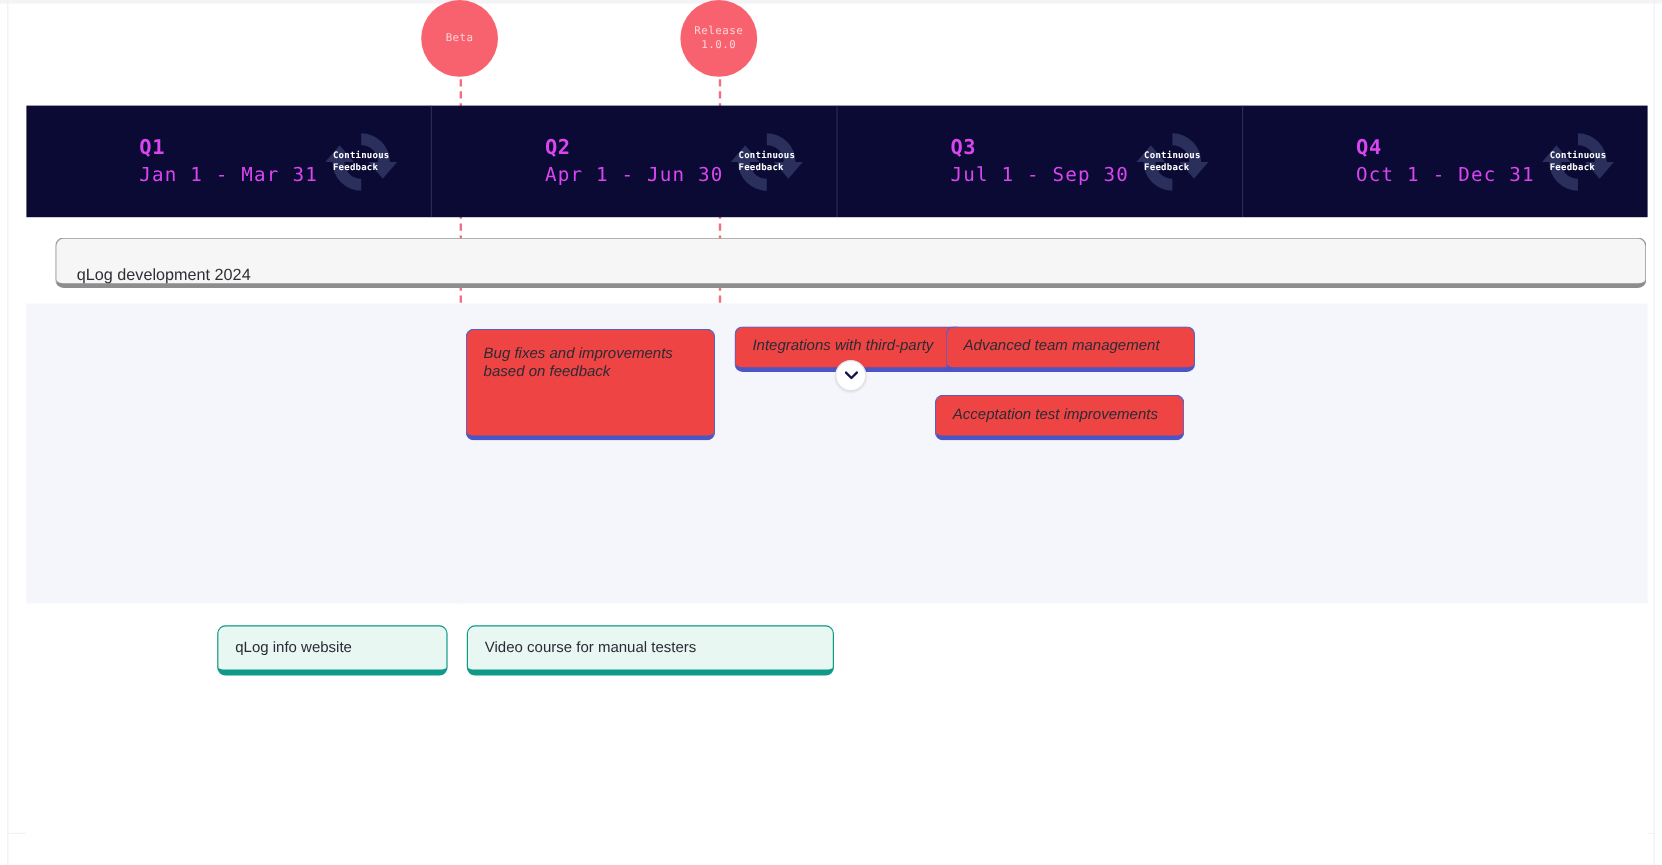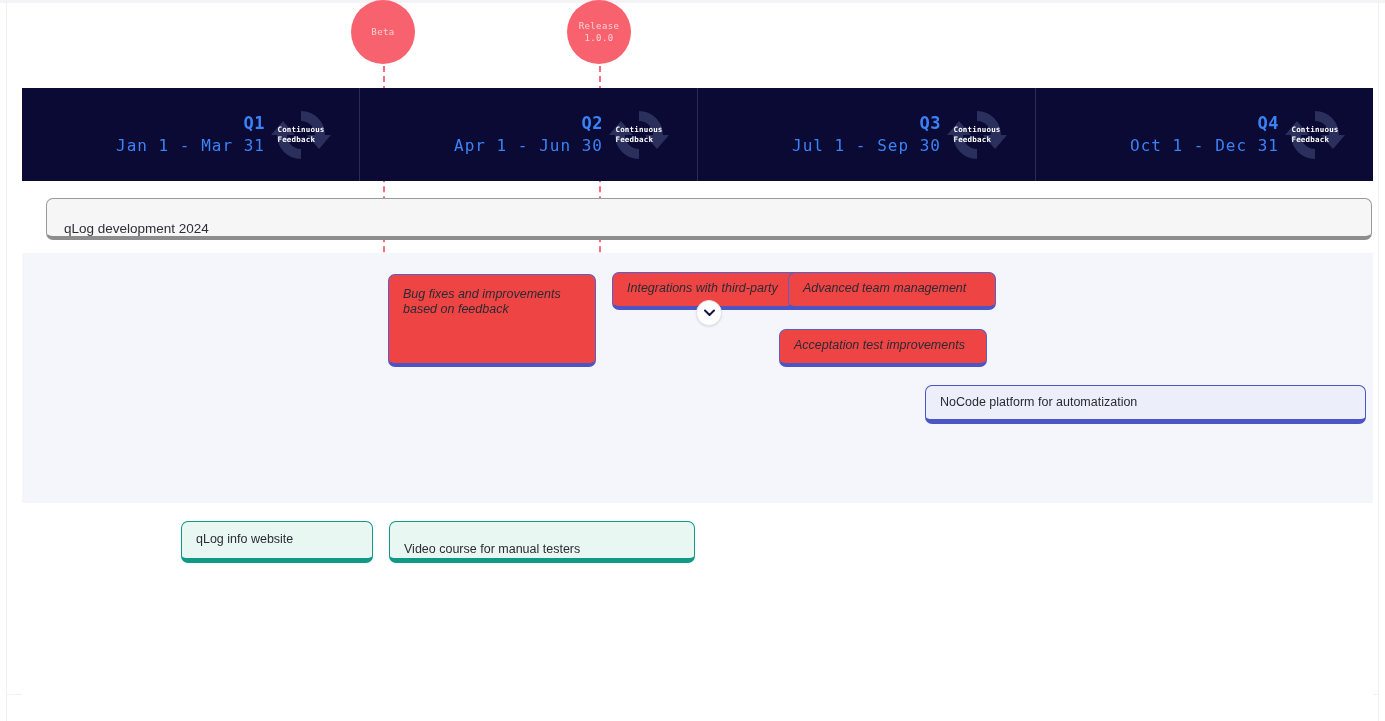--- a/index.html
+++ b/index.html
@@ -24,21 +24,21 @@
     font-family:"DejaVu Sans Mono","Liberation Mono",monospace;
     font-size:9px;line-height:12px;color:#fdd2d6;letter-spacing:.4px;}
   .mline{position:absolute;width:0;border-left:2px dashed #f2556a;opacity:.85;}
 
   
   .qheader{position:absolute;left:22px;top:88px;width:1351px;height:93px;
     background:#0a0a35;display:flex;overflow:hidden;}
   .qcell{position:relative;flex:1 1 0;display:flex;align-items:center;justify-content:center;
     border-right:1px solid #2a2a55;box-sizing:border-box;}
   .qcell:last-child{border-right:none;}
-  .qtext{position:relative;z-index:2;text-align:right;color:#3b82f6;
+  .qtext{position:relative;z-index:2;text-align:left;color:#d946ef;
     font-family:"DejaVu Sans Mono","Liberation Mono",monospace;}
   .qname{font-size:17px;font-weight:bold;line-height:22px;letter-spacing:.5px;}
   .qdates{font-size:16px;font-weight:normal;line-height:24px;letter-spacing:1px;}
   .cf-badge{position:absolute;top:50%;transform:translateY(-50%);right:26px;
     width:64px;height:64px;display:flex;align-items:center;justify-content:center;}
   .cf-badge svg{position:absolute;left:0;top:0;}
   .cf-label{position:relative;z-index:3;text-align:left;color:#ffffff;
     font-family:"DejaVu Sans Mono","Liberation Mono",monospace;
     font-size:7.5px;line-height:10px;font-weight:bold;letter-spacing:.2px;}
 
@@ -180,25 +180,22 @@
   </div>
 
   <div class="card blue-lite" style="left:788px;top:272px;width:208px;height:38px;">
     <span class="ct" style="padding-top:8px;">Advanced team management</span>
   </div>
 
   <div class="card blue-lite" style="left:779px;top:329px;width:208px;height:38px;">
     <span class="ct" style="padding-top:8px;">Acceptation test improvements</span>
   </div>
 
-  <div class="card blue" style="left:925px;top:385px;width:441px;height:39px;">
-    <span class="ct" style="padding-top:9px;">NoCode platform for automatization</span>
-  </div>
 
   <div class="card teal" style="left:181px;top:521px;width:192px;height:42px;">
     <span class="ct" style="padding-top:10px;">qLog info website</span>
   </div>
 
   <div class="card teal" style="left:389px;top:521px;width:306px;height:42px;">
-    <span class="ct" style="padding-top:20px;">Video course for manual testers</span>
+    <span class="ct" style="padding-top:10px;">Video course for manual testers</span>
   </div>
 
 </div>
 
 </body></html>

